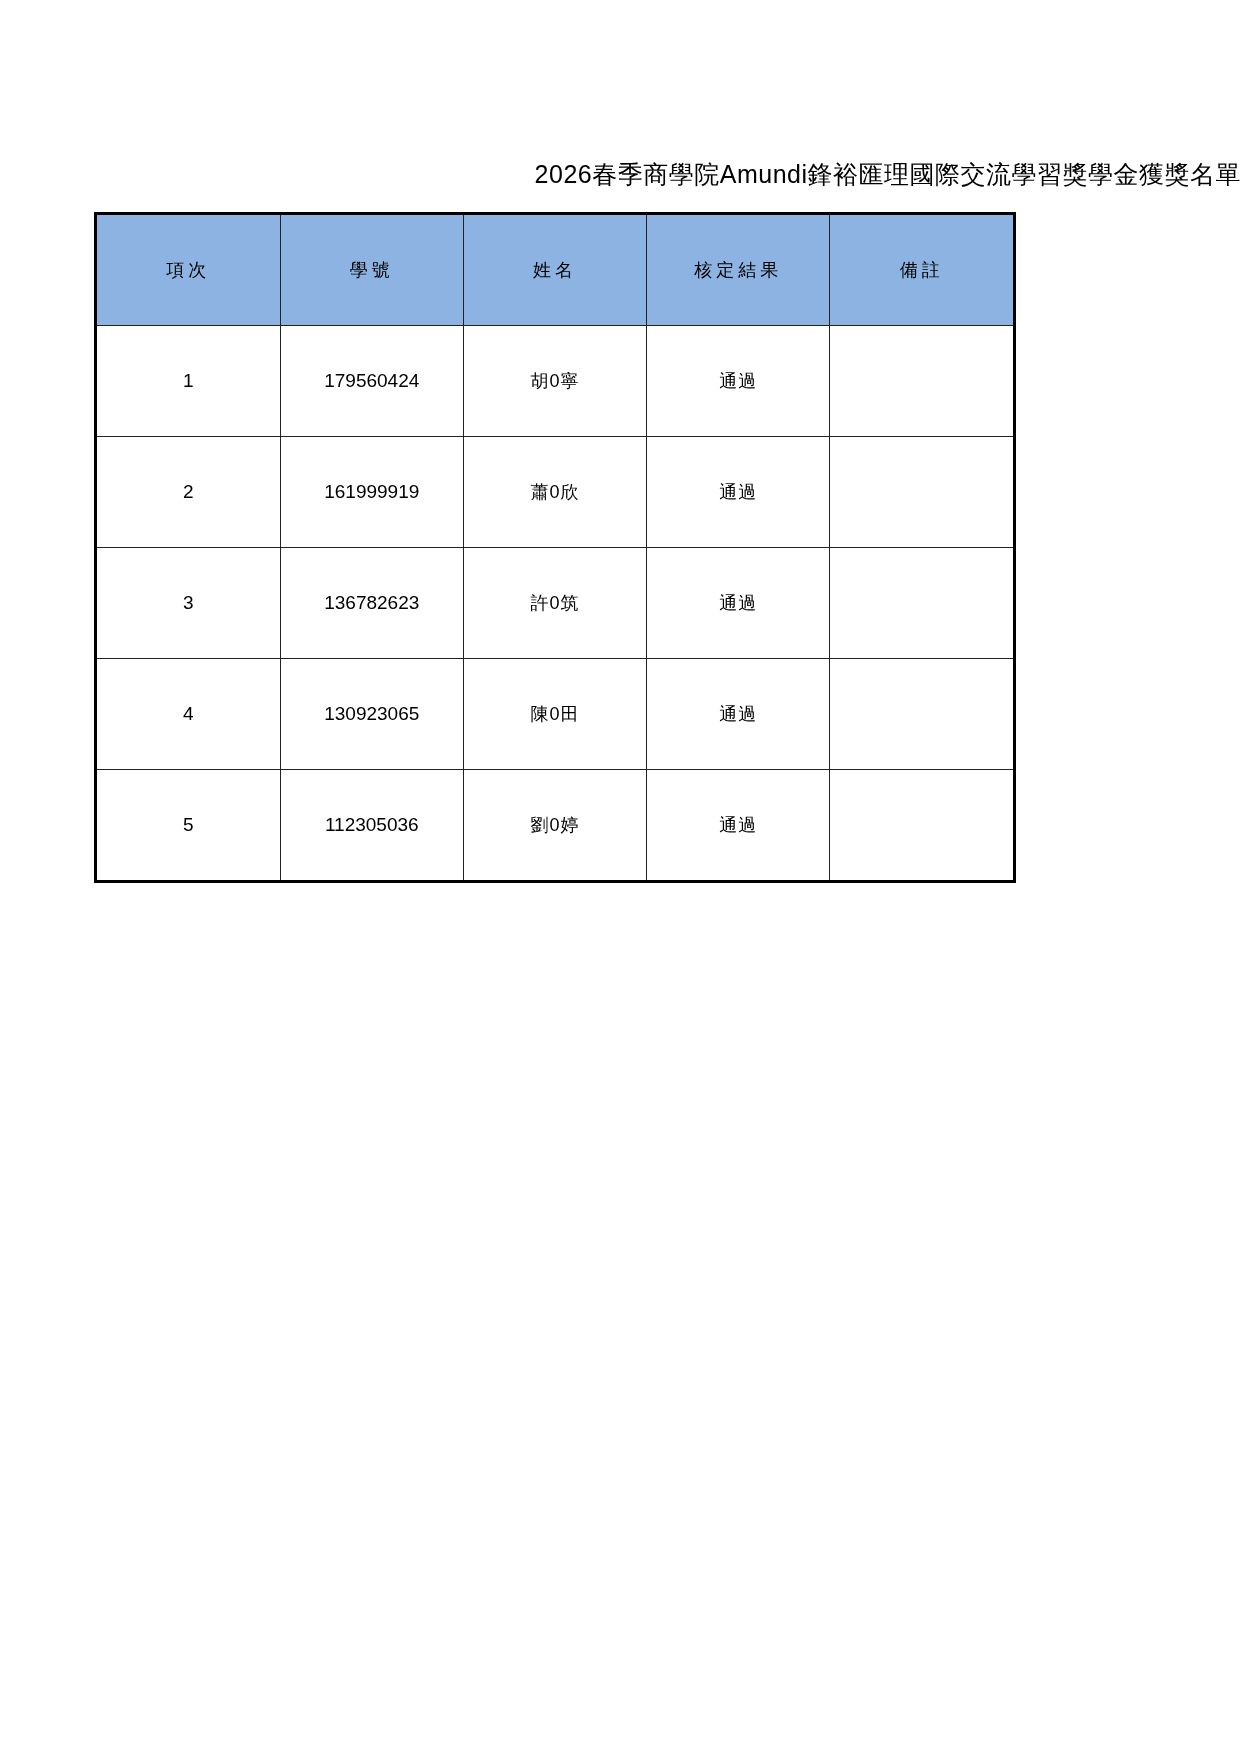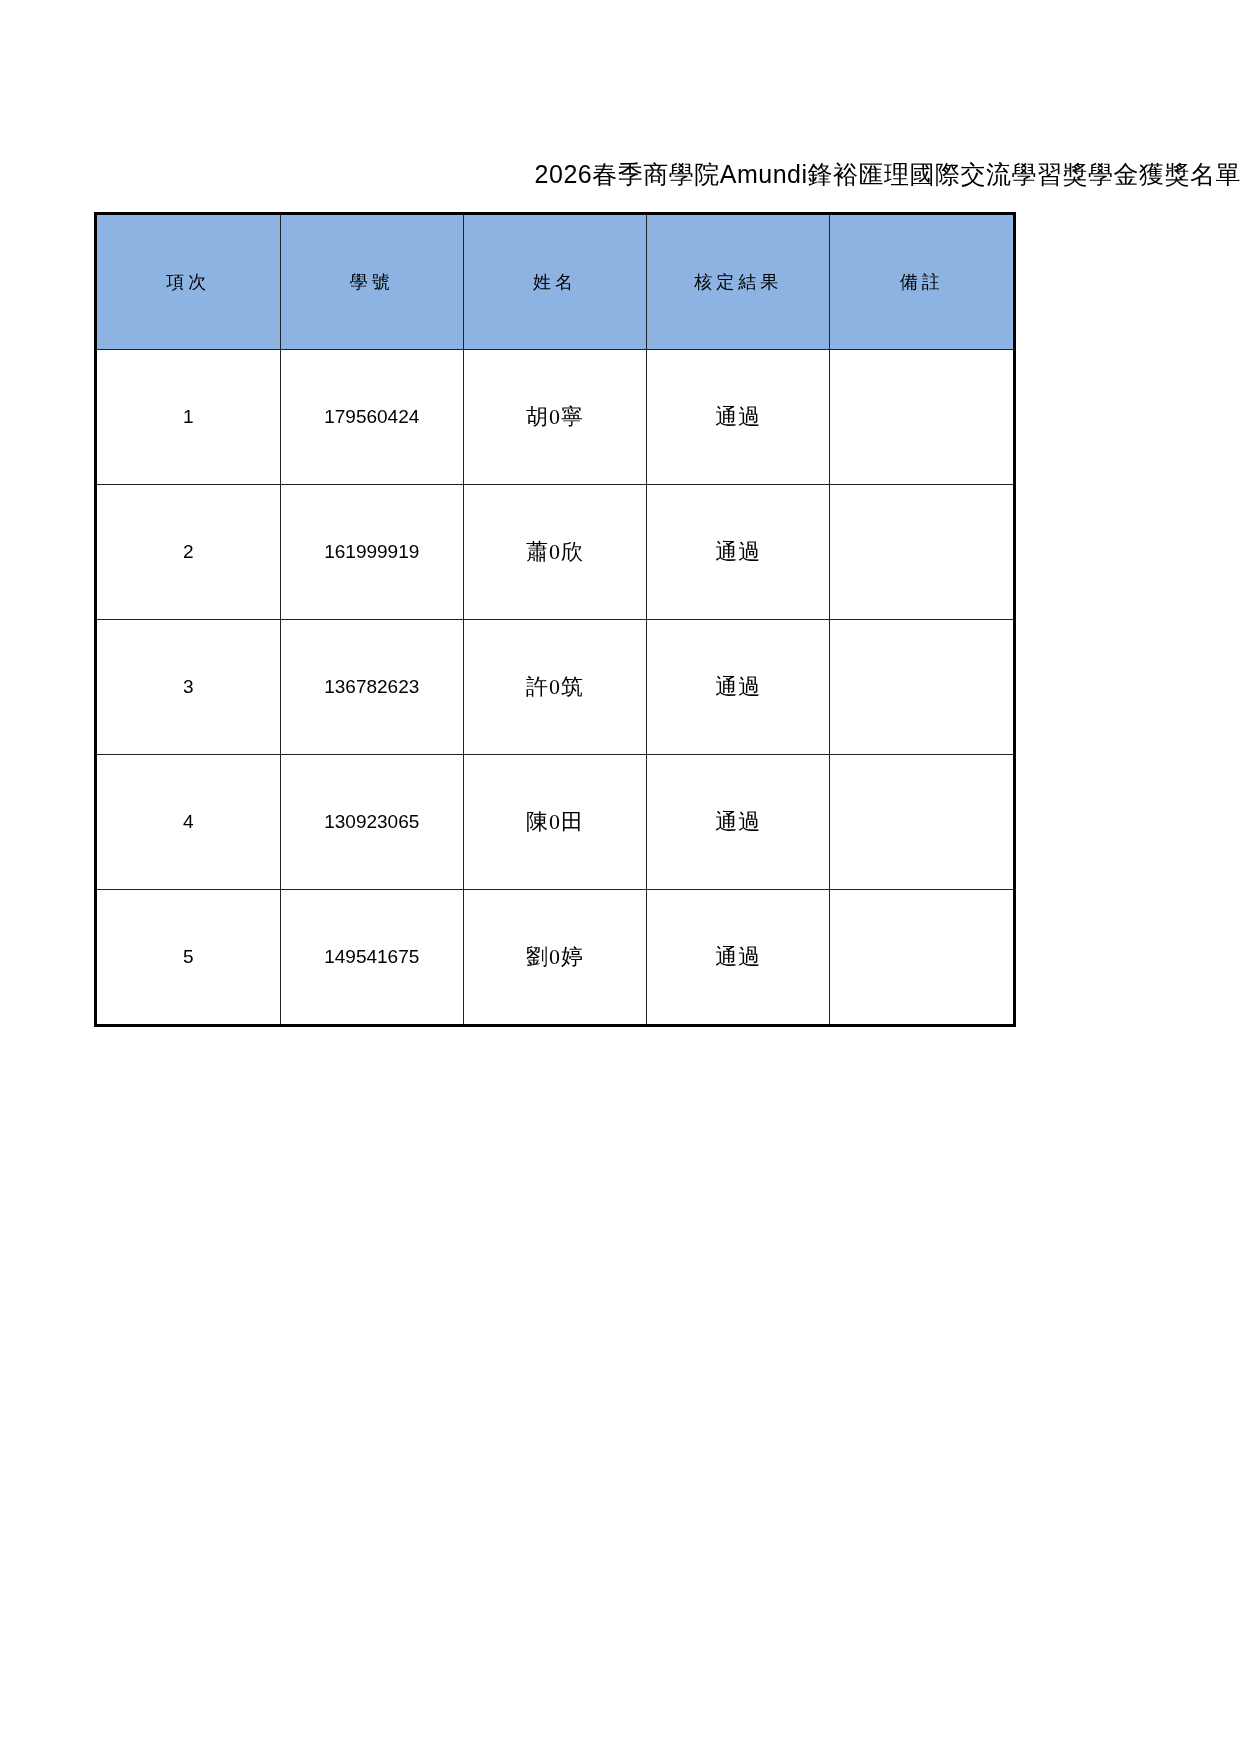--- a/index.html
+++ b/index.html
@@ -35,42 +35,42 @@
     }
     table {
       width: 100%;
       border-collapse: collapse;
       table-layout: fixed;
     }
     th, td {
       border: 1.5px solid #222222;
       text-align: center;
       vertical-align: middle;
-      padding: 12px;
+      padding: 0;
     }
     th {
       background: #8db3e2;
       height: 110px;
       font-weight: normal;
       font-family: "DejaVu Serif", serif;
       font-size: 18px;
       letter-spacing: 4px;
     }
     td {
       height: 110px;
       background: #ffffff;
       font-size: 19px;
     }
     td.num {
       font-family: "Liberation Sans", "DejaVu Sans", sans-serif;
       font-size: 19px;
     }
     td.cjk {
-      font-family: Liberation Serif, serif;
-      font-size: 22px;
+      font-family: Liberation Sans, sans-serif;
+      font-size: 18px;
       letter-spacing: 1px;
     }
     tr:first-child th { border-top: none; }
     th:first-child, td:first-child { border-left: none; }
     th:last-child, td:last-child { border-right: none; }
     tr:last-child td { border-bottom: none; }
   </style>
 </head>
 <body>
 
@@ -118,20 +118,20 @@
       </tr>
       <tr>
         <td class="num">4</td>
         <td class="num">130923065</td>
         <td class="cjk">陳0田</td>
         <td class="cjk">通過</td>
         <td class="cjk"></td>
       </tr>
       <tr>
         <td class="num">5</td>
-        <td class="num">149541675</td>
+        <td class="num">112305036</td>
         <td class="cjk">劉0婷</td>
         <td class="cjk">通過</td>
         <td class="cjk"></td>
       </tr>
     </tbody>
   </table>
 </div>
 
 </body></html>

